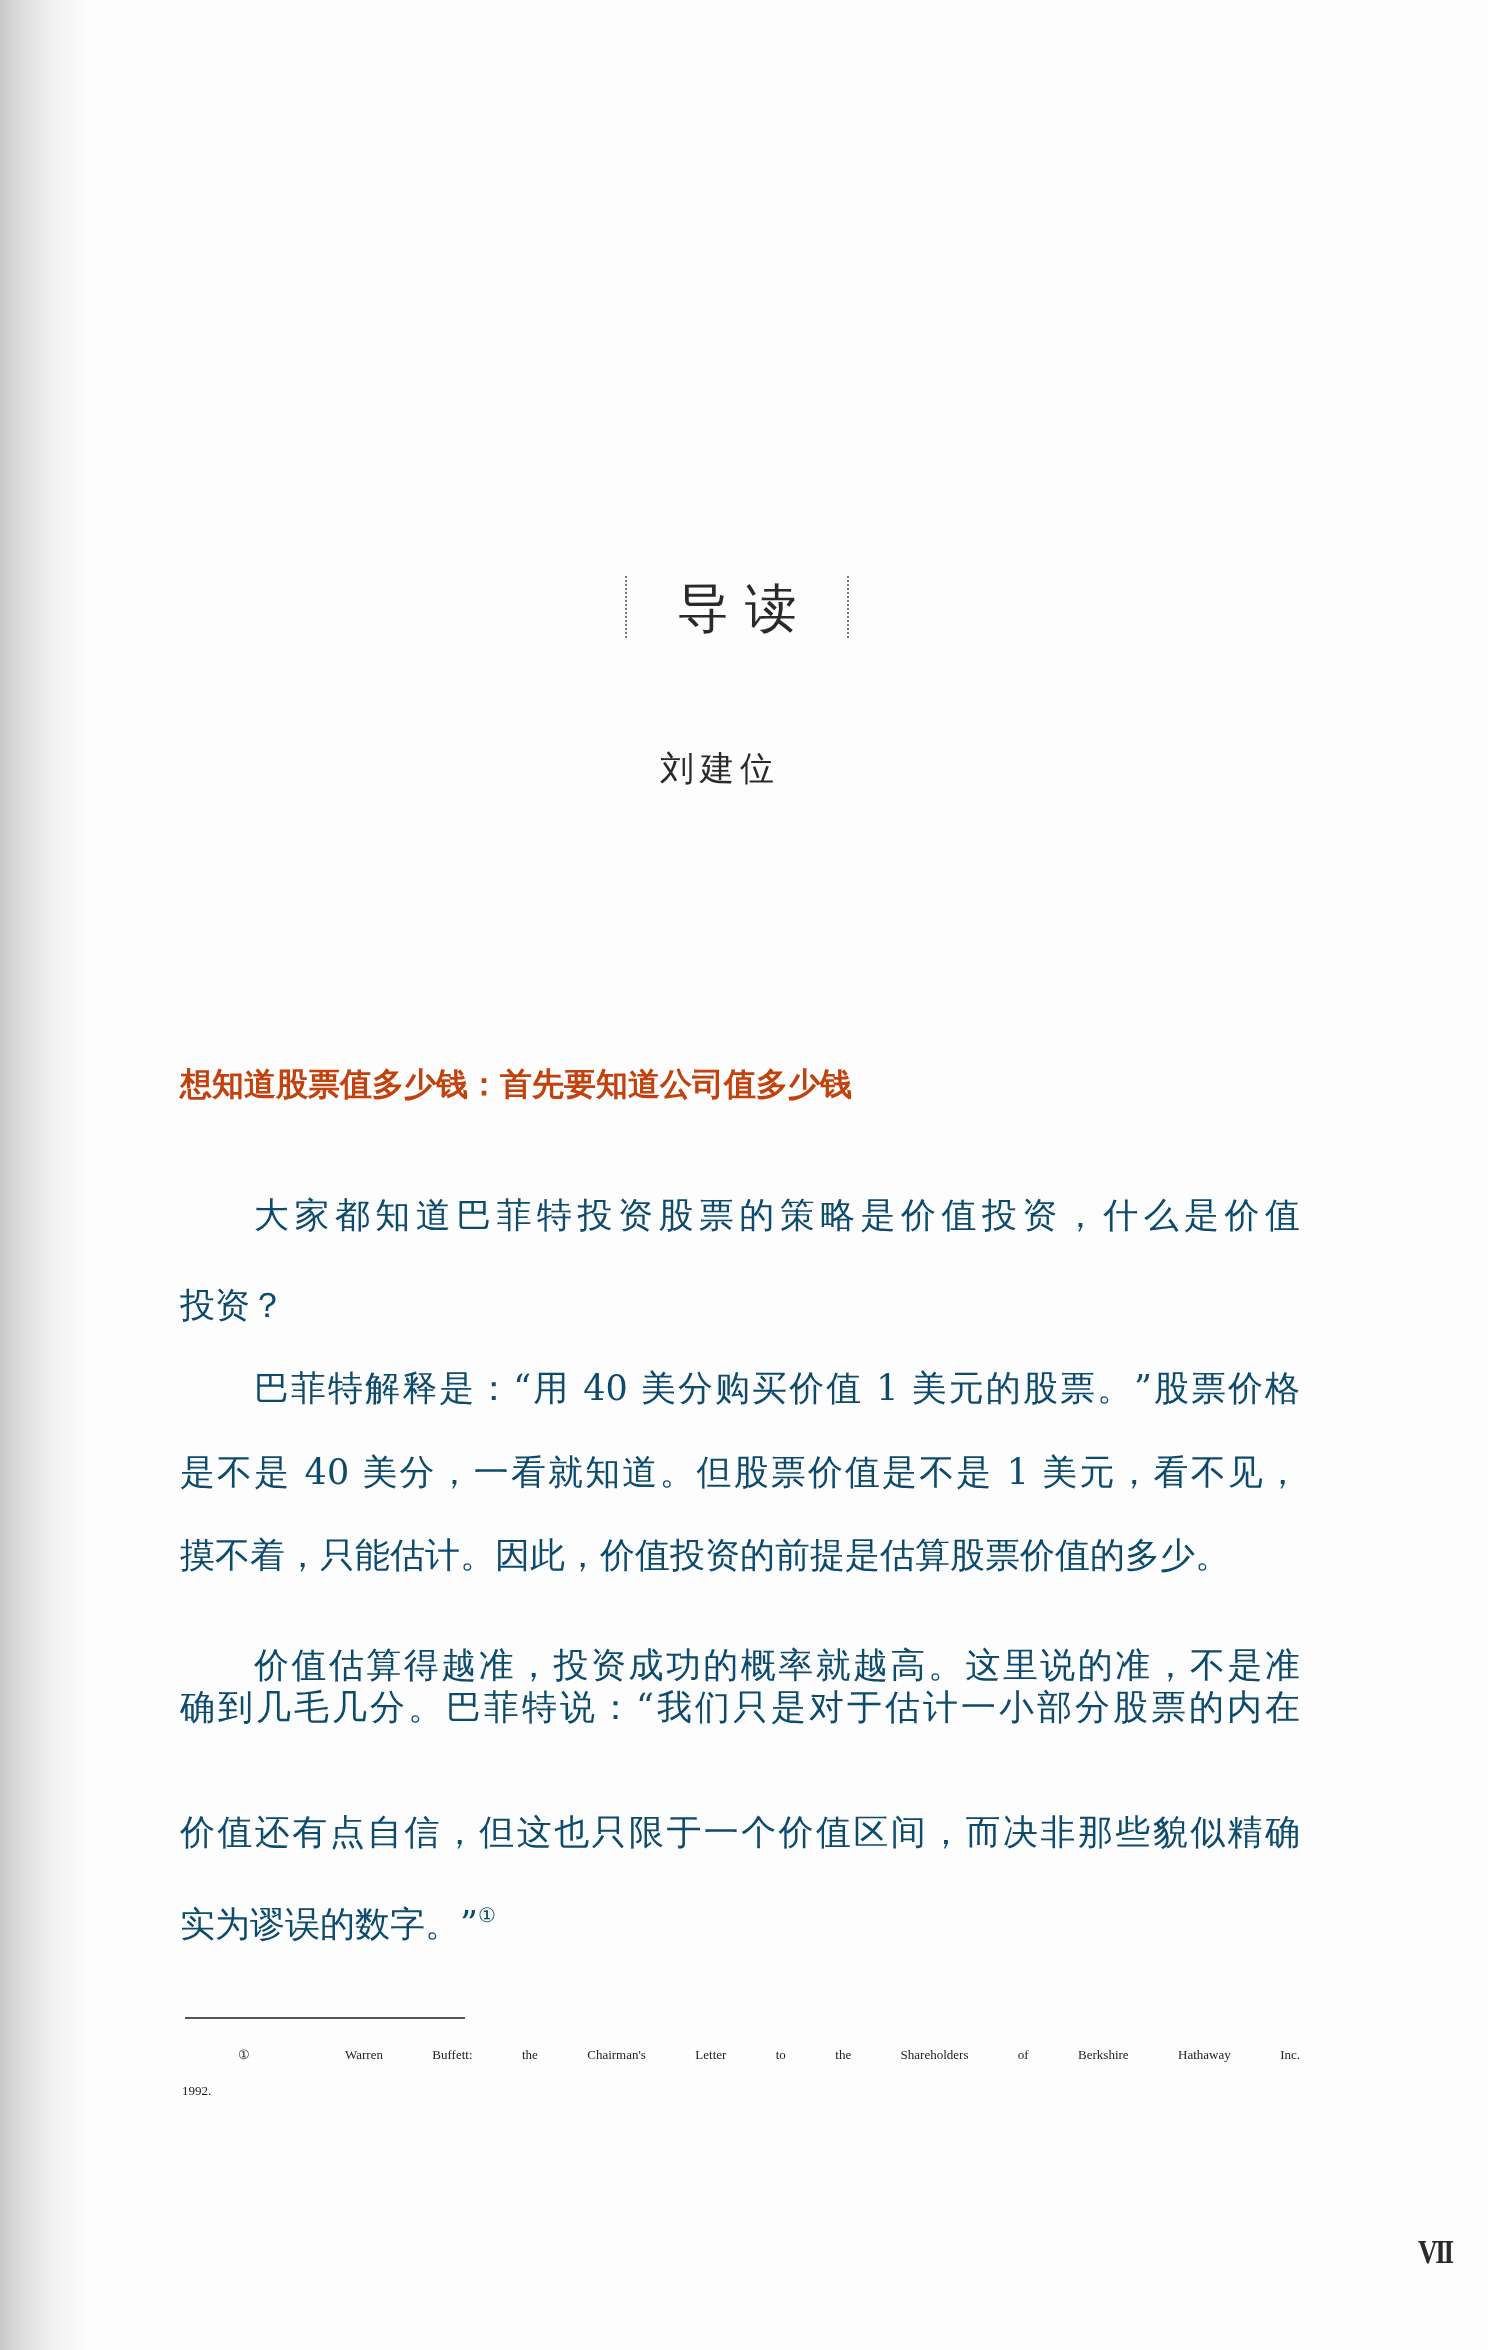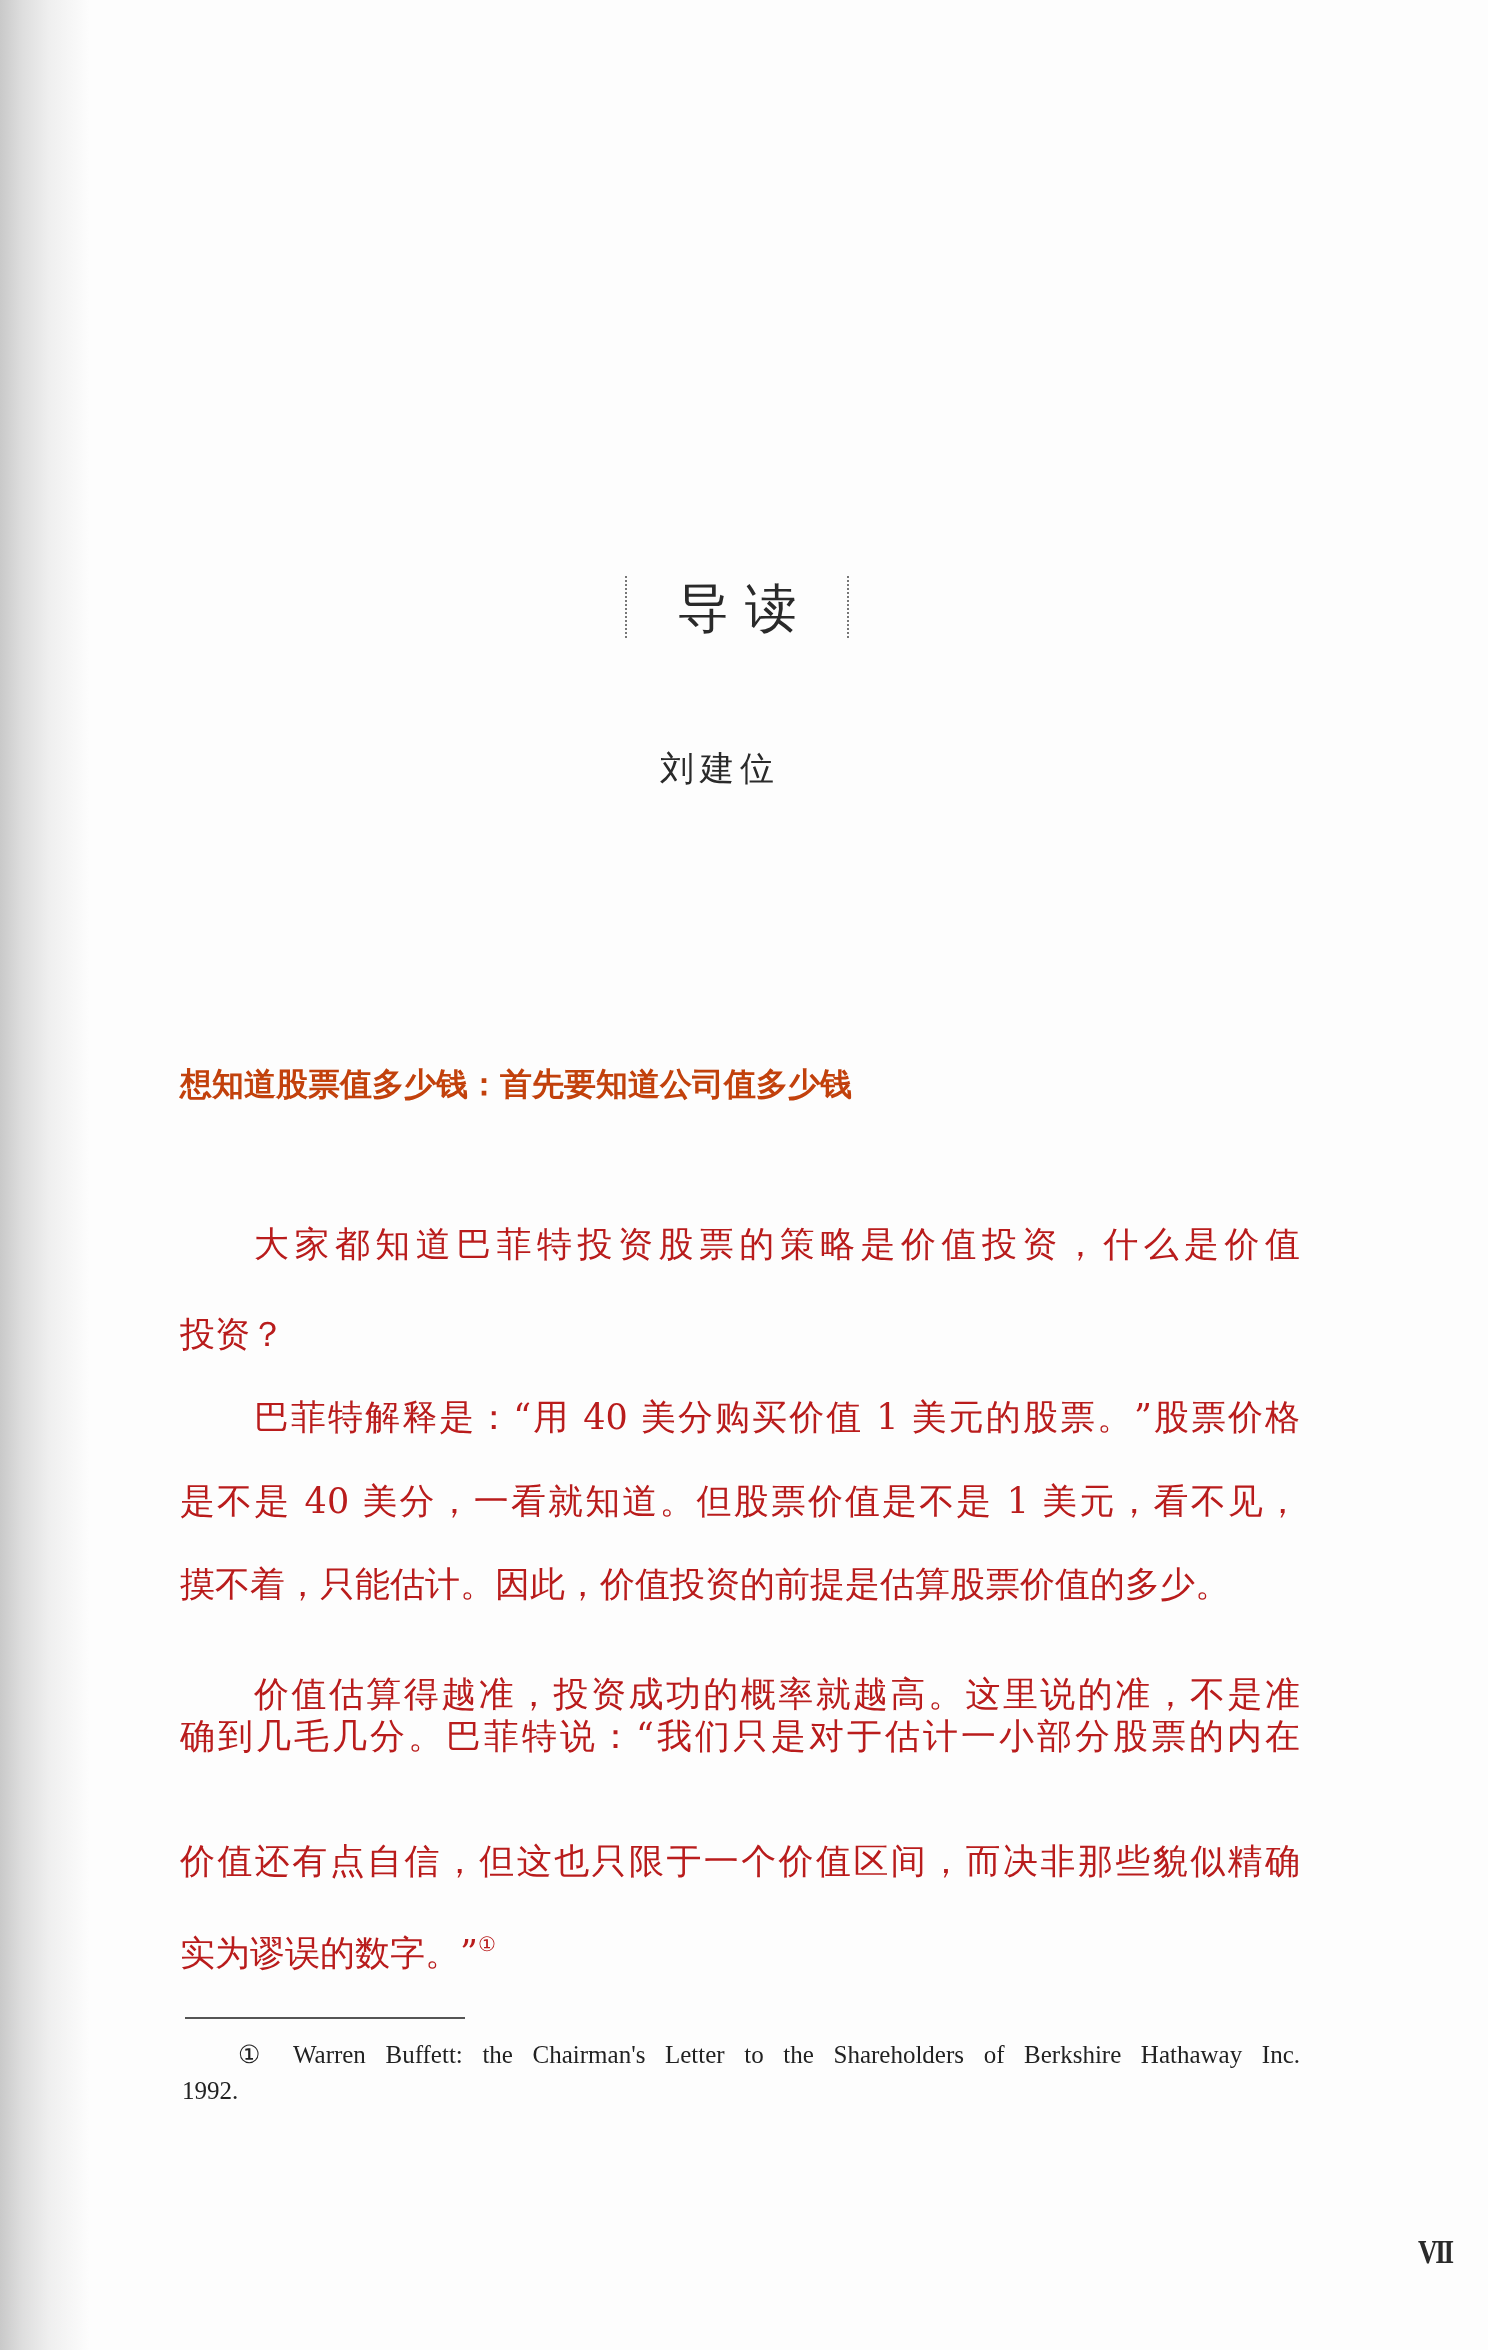--- a/index.html
+++ b/index.html
@@ -32,32 +32,32 @@
       position: absolute; left: 660px; top: 748px; width: 160px; text-align: left;
       font-size: 34px; line-height: 40px; letter-spacing: 6px; color: #2a2a2a;
     }
     .heading {
       position: absolute; left: 180px; top: 1064px;
       font-family: "DejaVu Sans", "Liberation Sans", sans-serif;
       font-weight: bold; font-size: 32px; line-height: 40px; color: #c2410c;
     }
     .line {
       position: absolute; left: 180px; width: 1120px;
-      font-size: 35px; line-height: 44px; white-space: nowrap; color: #b91c1c;
-      text-align: justify; text-align-last: justify; margin-top: 29px;
+      font-size: 35px; line-height: 44px; white-space: nowrap; color: #0c4a6e;
+      text-align: justify; text-align-last: justify;
     }
     .line.indent { left: 254px; width: 1046px; }
     .line.last { text-align-last: left; }
     .fn-rule {
       position: absolute; left: 185px; top: 2017px; width: 280px; height: 0;
       border-top: 2px solid #555;
     }
     .footnote {
       position: absolute; font-family: "Liberation Serif", "DejaVu Serif", serif;
-      font-size: 25px; line-height: 26px; color: #222; white-space: nowrap;
+      font-size: 13px; line-height: 26px; color: #222; white-space: nowrap;
     }
     .fn1 { left: 238px; top: 2042px; width: 1062px; text-align: justify; text-align-last: justify; }
     .fn2 { left: 182px; top: 2078px; }
     .page-num {
       position: absolute; left: 1418px; top: 2234px;
       font-family: "Liberation Serif", "DejaVu Serif", serif; font-weight: bold;
       font-size: 34px; line-height: 36px; color: #2a2a2a; letter-spacing: -3px;
       transform: scaleX(0.8); transform-origin: left;
     }
     sup.mark { font-size: 20px; vertical-align: 14px; }

